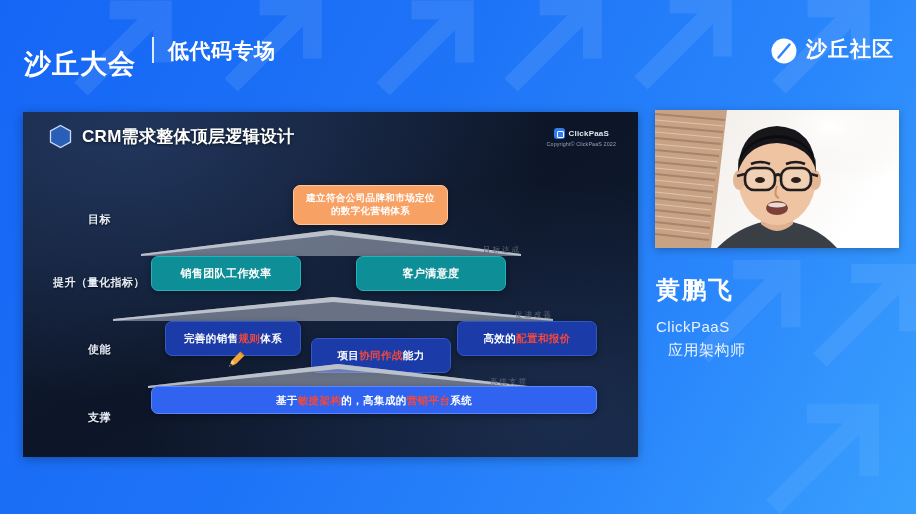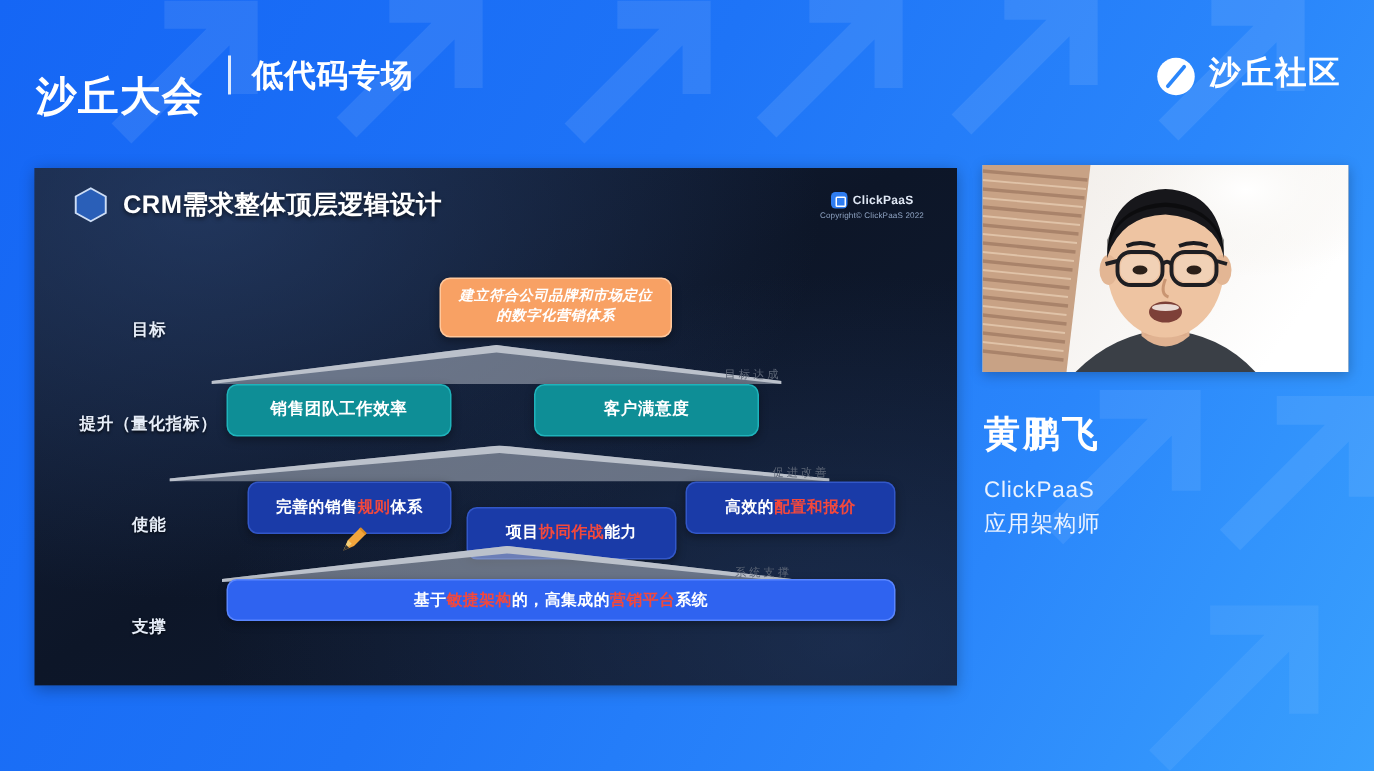--- a/index.html
+++ b/index.html
@@ -166,21 +166,20 @@
     color: #fff;
     letter-spacing: .4px;
     line-height: 1.35;
     box-shadow: 0 2px 6px rgba(0,0,0,.35);
   }
   .box-goal {
     background: #f8a164;
     border: 1px solid #ffc79b;
     font-size: 9.5px;
     padding: 4px 8px;
-    font-style: italic;
   }
   .box-kpi {
     background: #0e8e96;
     border: 1px solid #1fb3bb;
     font-size: 11px;
   }
   .box-enable {
     background: #1a3ba8;
     border: 1px solid #3257c8;
     font-size: 10.5px;
@@ -241,20 +240,21 @@
     font-size: 15px;
     line-height: 1.5;
     margin-top: 14px;
     letter-spacing: .5px;
   }
   .speaker-role {
     color: #eaf2ff;
     font-size: 15px;
     line-height: 1.5;
     letter-spacing: .5px;
+    margin-left: 12px;
   }
 </style>
 </head>
 <body>
 
 <div id="stage">
 
   <div class="arrow-layer">
     <div class="bg-arrow" style="left:70px;  top:-10px;">
       <svg width="110" height="110" viewBox="0 0 100 100">

